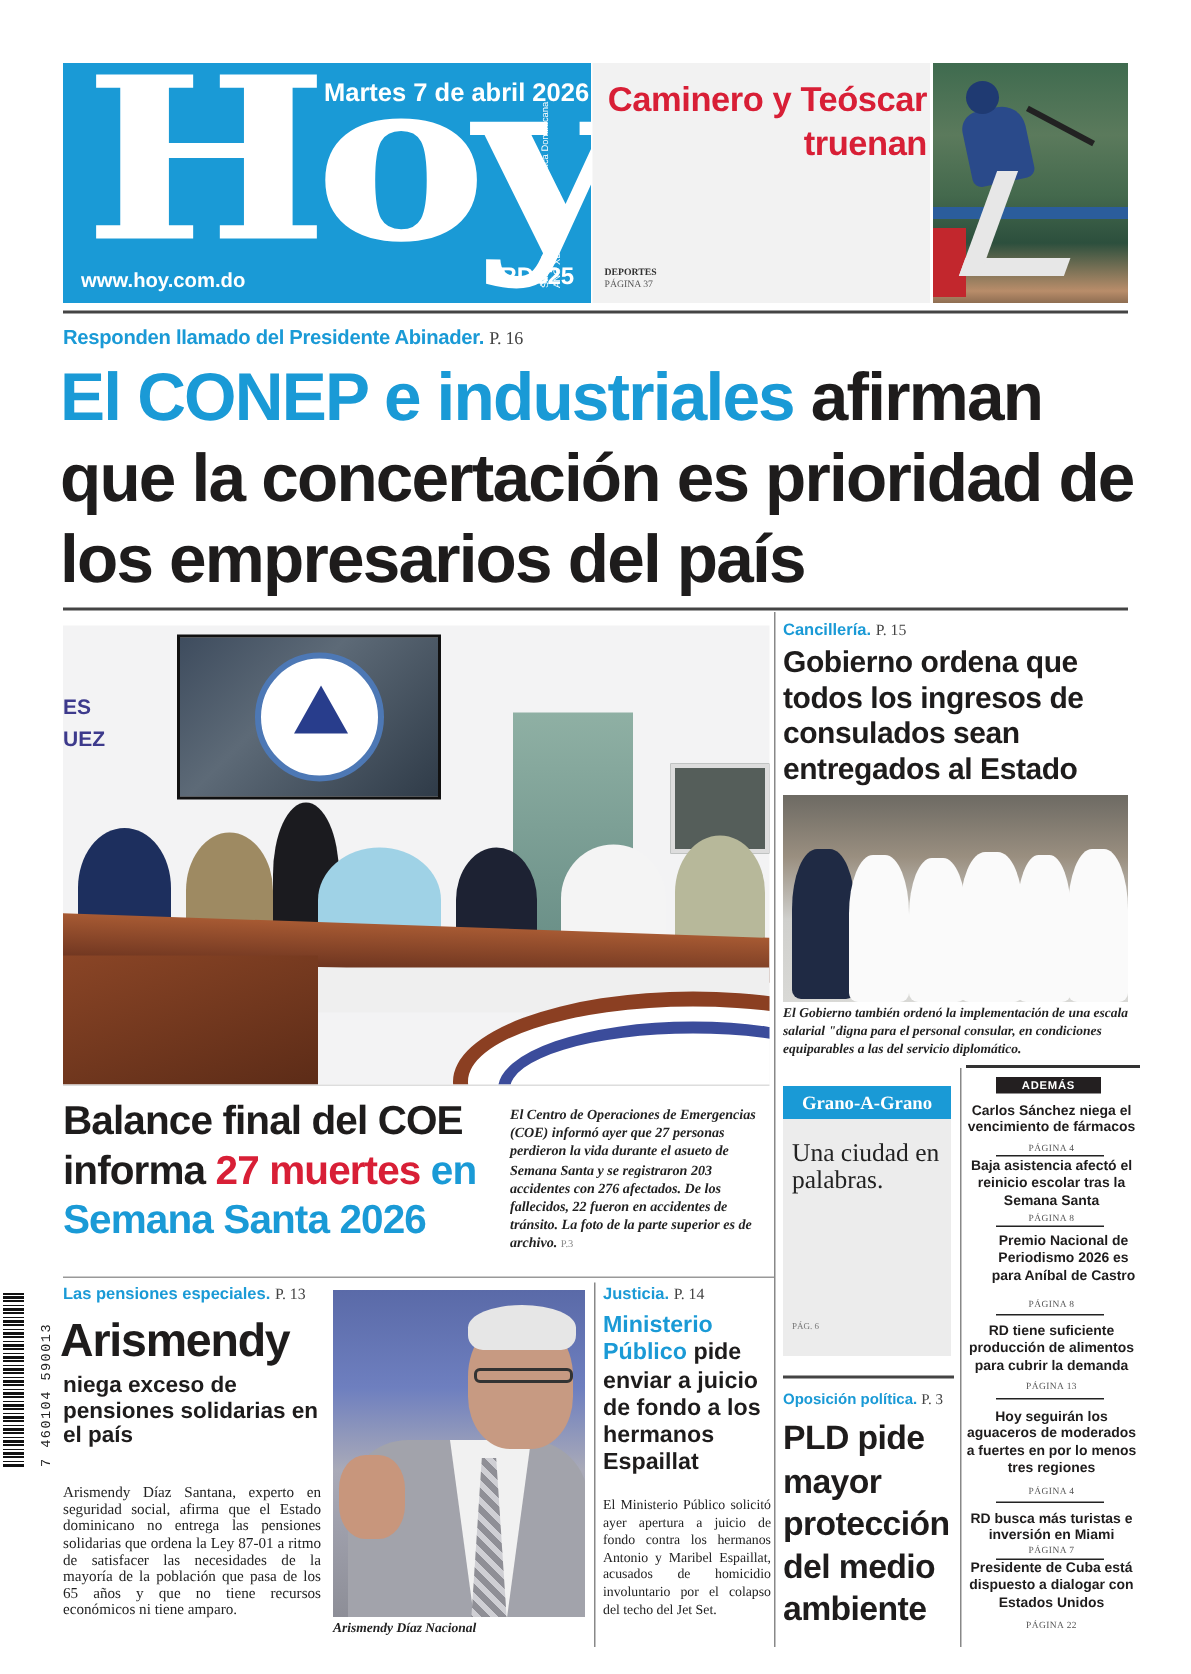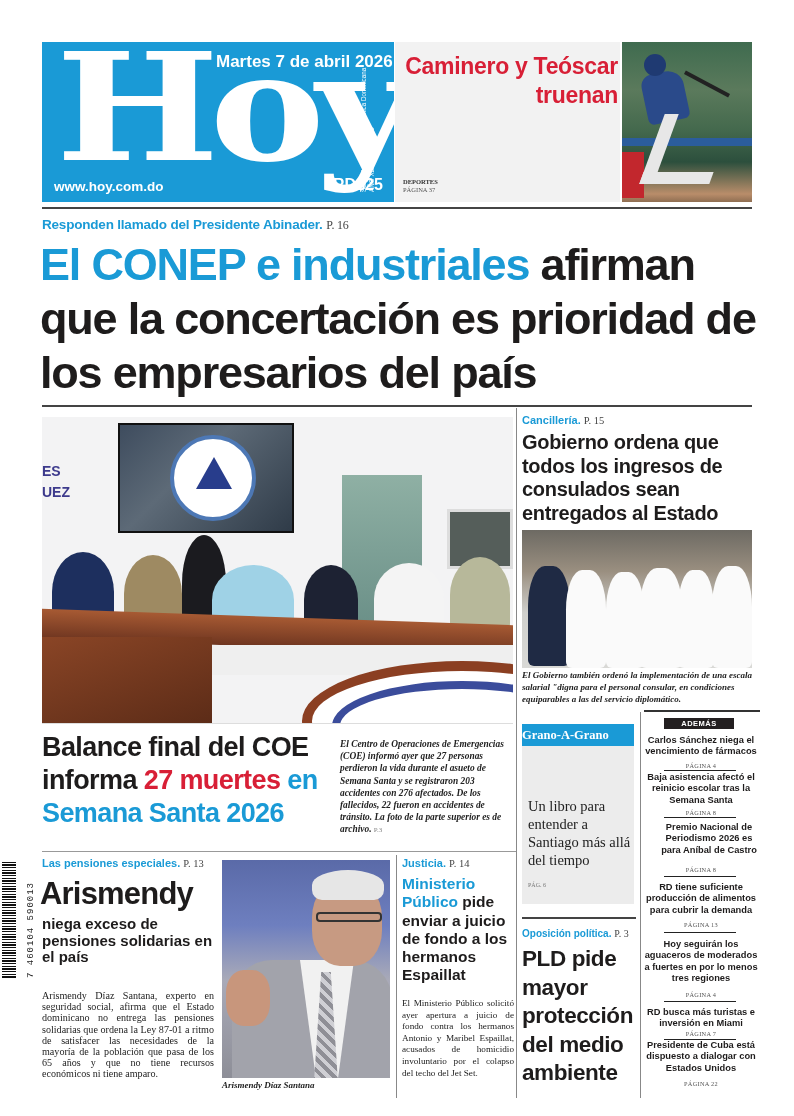--- a/index.html
+++ b/index.html
@@ -63,21 +63,21 @@
   .suit { background: #1f2a44; }
   #canc-cap { left: 522px; top: 669px; width: 236px; font-family: "Liberation Serif", serif; font-style: italic; font-weight: 700; font-size: 9px; line-height: 12px; color: #222; }
 
   
   #coe-h { left: 42px; top: 731px; width: 300px; font-size: 27px; font-weight: 700; line-height: 33px; letter-spacing: -0.6px; color: #1e1c1c; }
   #coe-body { left: 340px; top: 738px; width: 170px; font-family: "Liberation Serif", serif; font-style: italic; font-weight: 700; font-size: 9.4px; line-height: 12.2px; color: #222; }
   #coe-body .p { font-style: normal; font-weight: 400; color: #888; font-size: 7px; }
 
   
   #grano { left: 522px; top: 724px; width: 112px; height: 180px; background: #ececec; }
-  #grano-tag { left: 0; top: 0; width: 112px; height: 22px; background: #1a9ad6; color: #fff; font-family: "Liberation Serif", serif; font-weight: 700; font-size: 12.5px; line-height: 22px; }
+  #grano-tag { left: 0; top: 0; width: 112px; height: 22px; background: #1a9ad6; color: #fff; font-family: "Liberation Serif", serif; font-weight: 700; font-size: 12.5px; text-align: center; line-height: 22px; }
   #grano-h { left: 6px; top: 36px; font-family: "Liberation Serif", serif; font-size: 17px; line-height: 18px; color: #222; }
   #grano-sub { left: 6px; top: 73px; width: 104px; font-family: "Liberation Serif", serif; font-size: 14.5px; line-height: 18px; color: #222; }
   #grano-pg { left: 6px; top: 158px; font-family: "Liberation Serif", serif; font-size: 6px; color: #777; }
 
   
   #ademas-tag { left: 664px; top: 718px; width: 70px; height: 11px; background: #231f20; color: #fff; font-size: 7.5px; font-weight: 700; text-align: center; line-height: 11px; letter-spacing: 0.5px; }
   .ad-item { position: absolute; left: 642px; width: 118px; text-align: center; font-size: 9.3px; font-weight: 700; line-height: 11.3px; color: #1e1c1c; }
   .ad-pg { position: absolute; left: 642px; width: 118px; text-align: center; font-family: "Liberation Serif", serif; font-size: 6.3px; color: #555; letter-spacing: 0.3px; }
   .ad-rule { position: absolute; left: 664px; width: 72px; height: 1px; background: #222; }
 
@@ -201,21 +201,21 @@
 <div id="coe-h" class="abs">
   <span>Balance final del COE informa </span><span class="red">27 muertes</span><span class="blue"> en Semana Santa 2026</span>
 </div>
 <div id="coe-body" class="abs">
   <span>El Centro de Operaciones de Emergencias (COE) informó ayer que 27 personas perdieron la vida durante el asueto de Semana Santa y se registraron 203 accidentes con 276 afectados. De los fallecidos, 22 fueron en accidentes de tránsito. La foto de la parte superior es de archivo.</span>
   <span class="p">P.3</span>
 </div>
 
 <div id="grano" class="abs">
   <div id="grano-tag" class="abs">Grano-A-Grano</div>
-  <div id="grano-sub" class="abs">Un libro para entender a Santiago más allá del tiempo</div>
+  <div id="grano-h" class="abs" style="width:104px;">Una ciudad en palabras.</div>
   <div id="grano-pg" class="abs">PÁG. 6</div>
 </div>
 
 <div class="abs vrule" style="left:640px; top:712px; height:386px;"></div>
 <div class="abs" style="left:644px; top:710px; width:116px; height:2px; background:#333;"></div>
 
 <div id="ademas-tag" class="abs">ADEMÁS</div>
 <div class="ad-item" style="top:735px;">Carlos Sánchez niega el vencimiento de fármacos</div>
 <div class="ad-pg" style="top:762px;">PÁGINA 4</div>
 <div class="ad-rule" style="top:770px;"></div>
@@ -251,21 +251,21 @@
 <div id="aris-body" class="abs">Arismendy Díaz Santana, experto en seguridad social, afirma que el Estado dominicano no entrega las pensiones solidarias que ordena la Ley 87-01 a ritmo de satisfacer las necesidades de la mayoría de la población que pasa de los 65 años y que no tiene recursos económicos ni tiene amparo.</div>
 <div id="aris-photo" class="abs">
   <div class="jacket"></div>
   <div class="shirt"></div>
   <div class="tie"></div>
   <div class="face"></div>
   <div class="hair"></div>
   <div class="glasses"></div>
   <div class="hand"></div>
 </div>
-<div id="aris-cap" class="abs">Arismendy Díaz Santana</div>
+<div id="aris-cap" class="abs">Arismendy Díaz Nacional</div>
 
 <div class="abs vrule" style="left:396px; top:855px; height:243px;"></div>
 
 <div id="just-kicker" class="abs">
   <span>Justicia.</span>
   <span class="pg">P. 14</span>
 </div>
 <div id="just-h" class="abs">
   <span class="blue">Ministerio Público</span><span> pide enviar a juicio de fondo a los hermanos Espaillat</span>
 </div>

